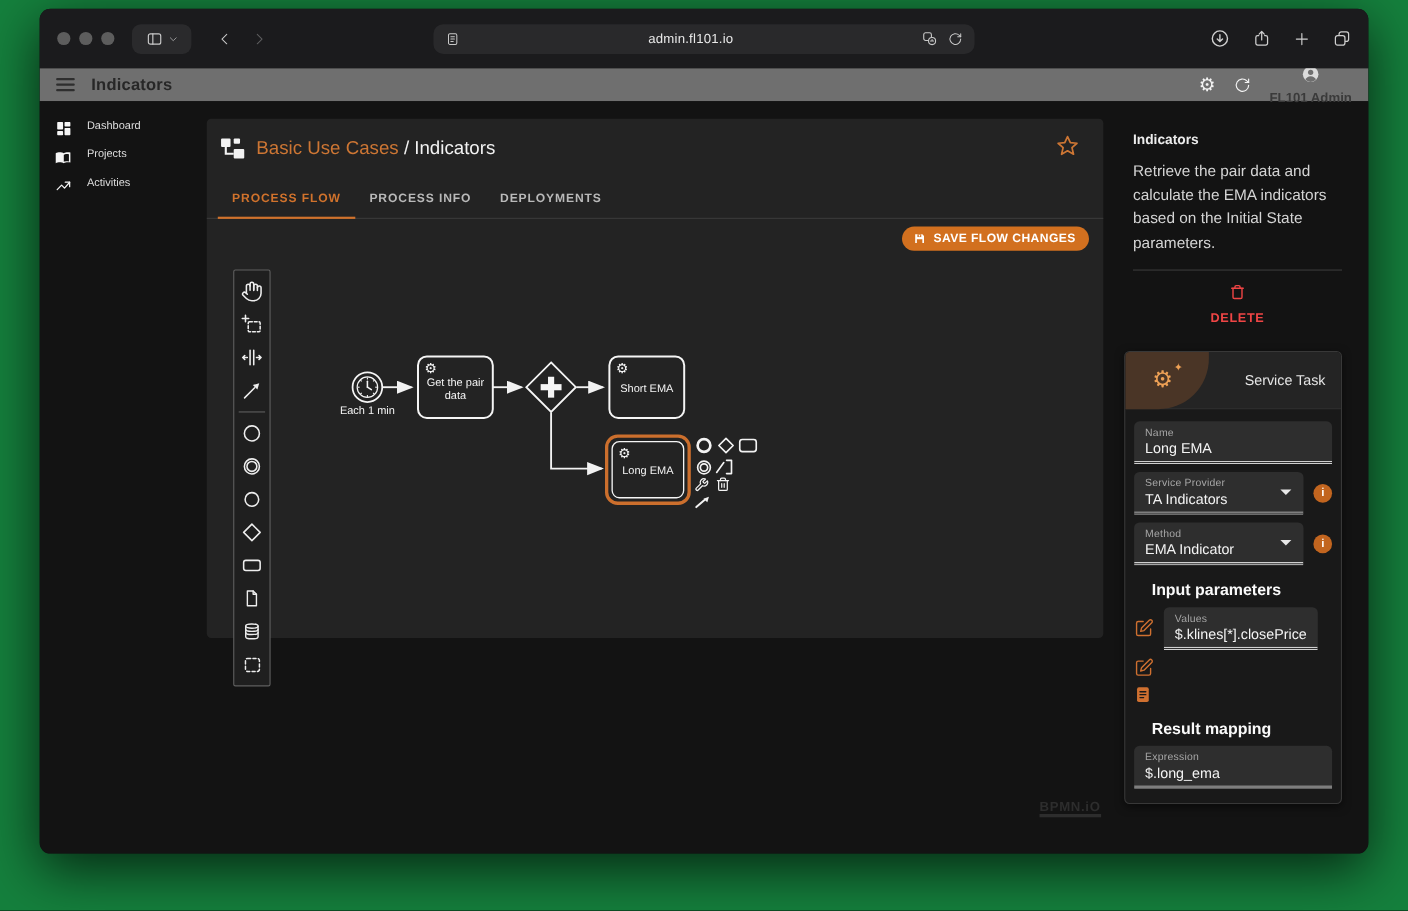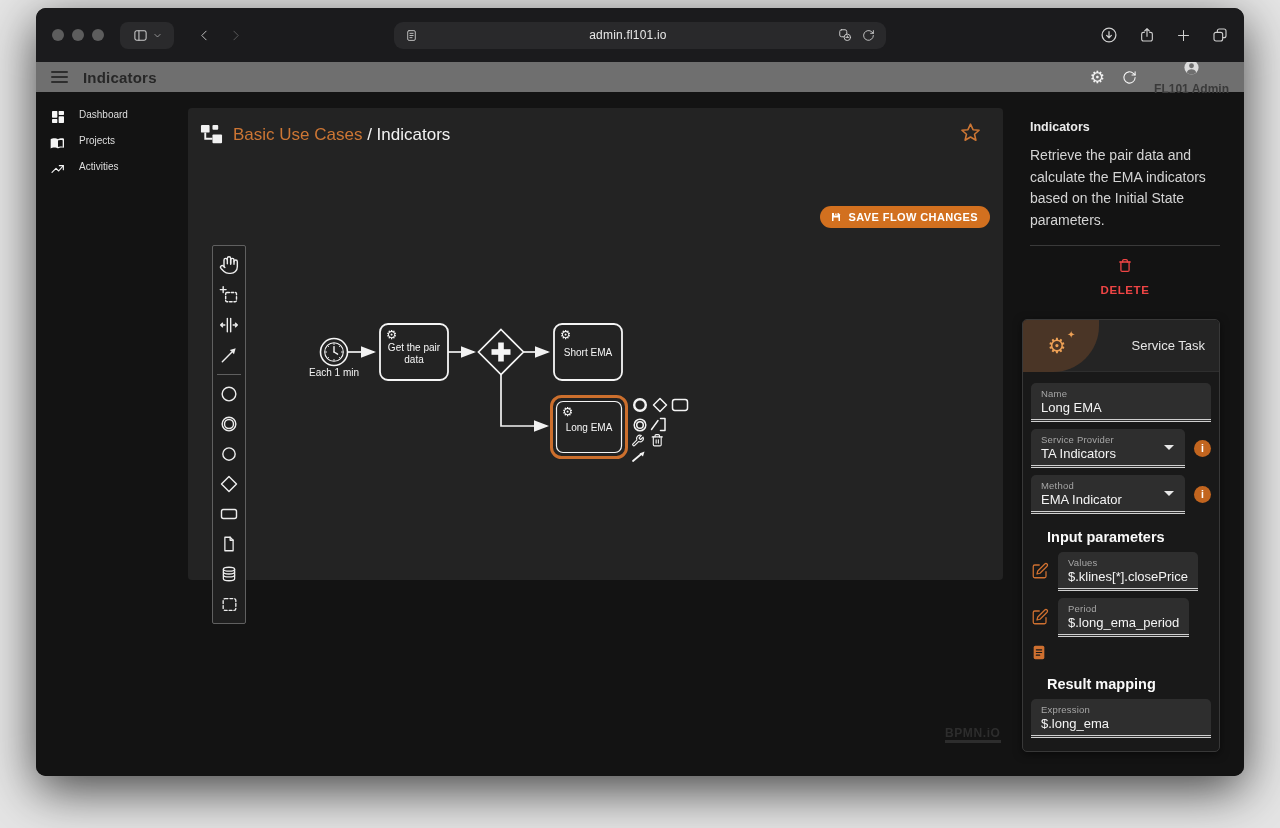--- a/index.html
+++ b/index.html
@@ -1,17 +1,17 @@
 <!DOCTYPE html>
 <html><head>
 <meta charset="utf-8">
 <style>
   * { margin:0; padding:0; box-sizing:border-box; }
   body { background:#000; font-family:"Liberation Sans", sans-serif; }
-  .stage { position:relative; width:1280px; height:828px; background:#e5e5e5; overflow:hidden; }
+  .stage { position:relative; width:1280px; height:828px; background:#15803d; overflow:hidden; }
   .window { position:absolute; left:36px; top:8px; width:1208px; height:768px; border-radius:10px;
             overflow:hidden; background:#131313; box-shadow:0 14px 50px rgba(0,0,0,.7); }
 
   
   .chrome { position:relative; height:54px; background:#1b1b1d; display:flex; align-items:center; padding:0 16px; }
   .lights { display:flex; gap:8px; }
   .light { width:12px; height:12px; border-radius:50%; background:#5d5d5d; }
   .chromebtn { height:27px; border-radius:8px; background:#2a2a2c; display:flex; align-items:center; justify-content:center; color:#c9c9c9; }
   .toggle { width:54px; margin-left:16px; gap:5px; }
   .nav { width:72px; margin-left:10px; gap:18px; background:transparent; }
@@ -249,20 +249,25 @@
             </svg>
           <span class="breadcrumb">
             <span class="bc-parent">Basic Use Cases</span><span class="bc-sep"> / </span><span class="bc-current">Indicators</span>
           </span>
           <span class="star">
             <svg width="21" height="21" viewBox="0 0 24 24" fill="none" stroke="#cd7634" stroke-width="1.8" stroke-linejoin="round">
                 <path d="M12 2.5l2.9 6.3 6.9.6-5.2 4.6 1.6 6.8L12 17.2l-6.2 3.6 1.6-6.8L2.2 9.4l6.9-.6z"></path>
               </svg>
           </span>
         </div>
+        <div class="tabs">
+          <span class="tab active">PROCESS FLOW</span>
+          <span class="tab">PROCESS INFO</span>
+          <span class="tab">DEPLOYMENTS</span>
+        </div>
 
         <button class="savebtn">
           <svg width="12" height="12" viewBox="0 0 24 24">
               <path d="M4 4h13l3 3v13H4z" fill="#fff"></path>
               <rect x="8" y="4" width="7" height="5" fill="#d2701f"></rect>
               <rect x="10.5" y="5" width="2.5" height="3" fill="#fff"></rect>
               <rect x="7" y="13" width="10" height="7" fill="#d2701f"></rect>
             </svg>
           <span>SAVE FLOW CHANGES</span>
         </button>
@@ -495,24 +500,20 @@
               </div>
             </div>
 
             <div class="prow">
               <span class="picon">
                 <svg class="st" width="18" height="18" viewBox="0 0 24 24" stroke-width="2">
                     <path d="M11 4H5a2 2 0 0 0-2 2v13a2 2 0 0 0 2 2h13a2 2 0 0 0 2-2v-6"></path>
                     <path d="M18.4 2.6a2.1 2.1 0 0 1 3 3L12 15l-4 1 1-4z"></path>
                   </svg>
               </span>
-              <div class="field">
-                <div class="flabel">Period</div>
-                <div class="fvalue">$.long_ema_period</div>
-              </div>
             </div>
 
             <div class="prow">
               <span class="picon">
                 <svg width="16" height="17" viewBox="0 0 24 24">
                     <rect x="4" y="2" width="16" height="20" rx="2.5" fill="#cf7030"></rect>
                     <g stroke="#191919" stroke-width="1.8" stroke-linecap="round">
                       <path d="M8 8h8M8 12h8M8 16h5"></path>
                     </g>
                   </svg>

